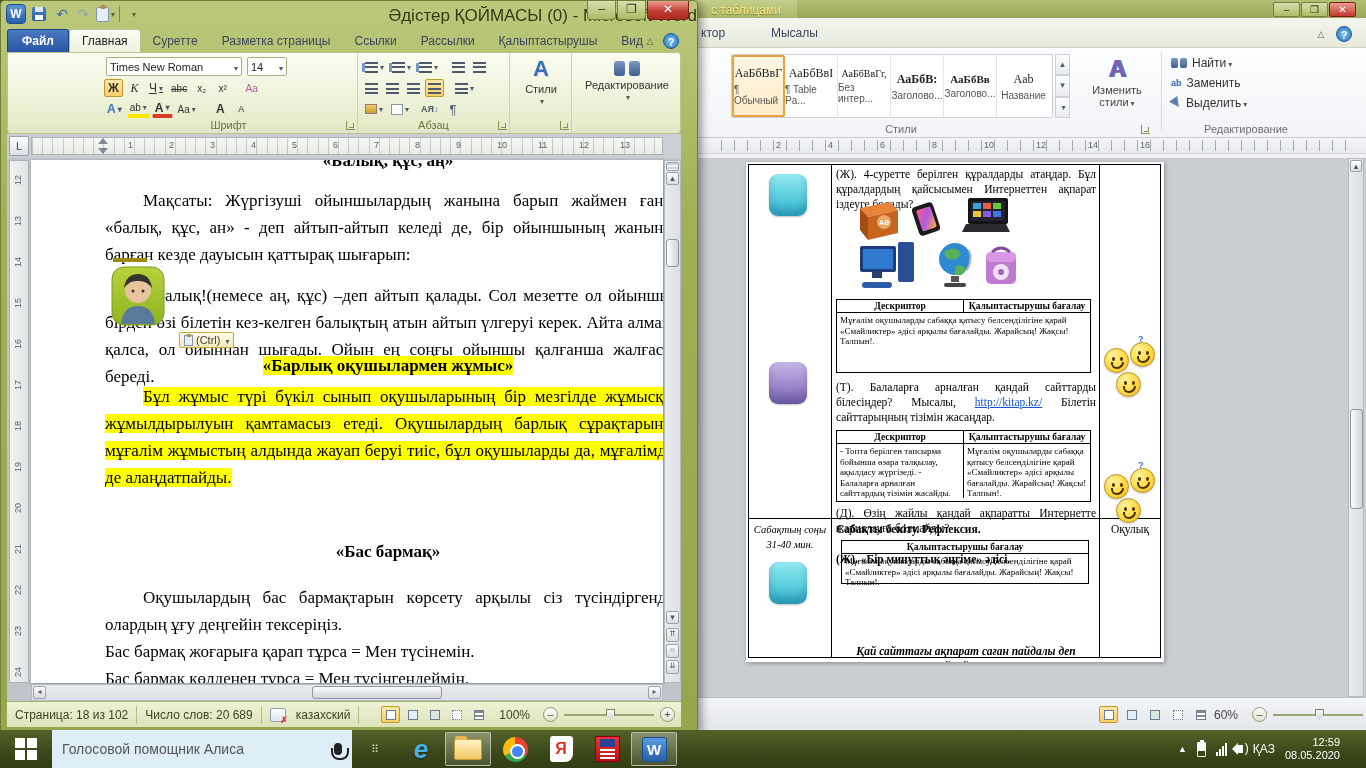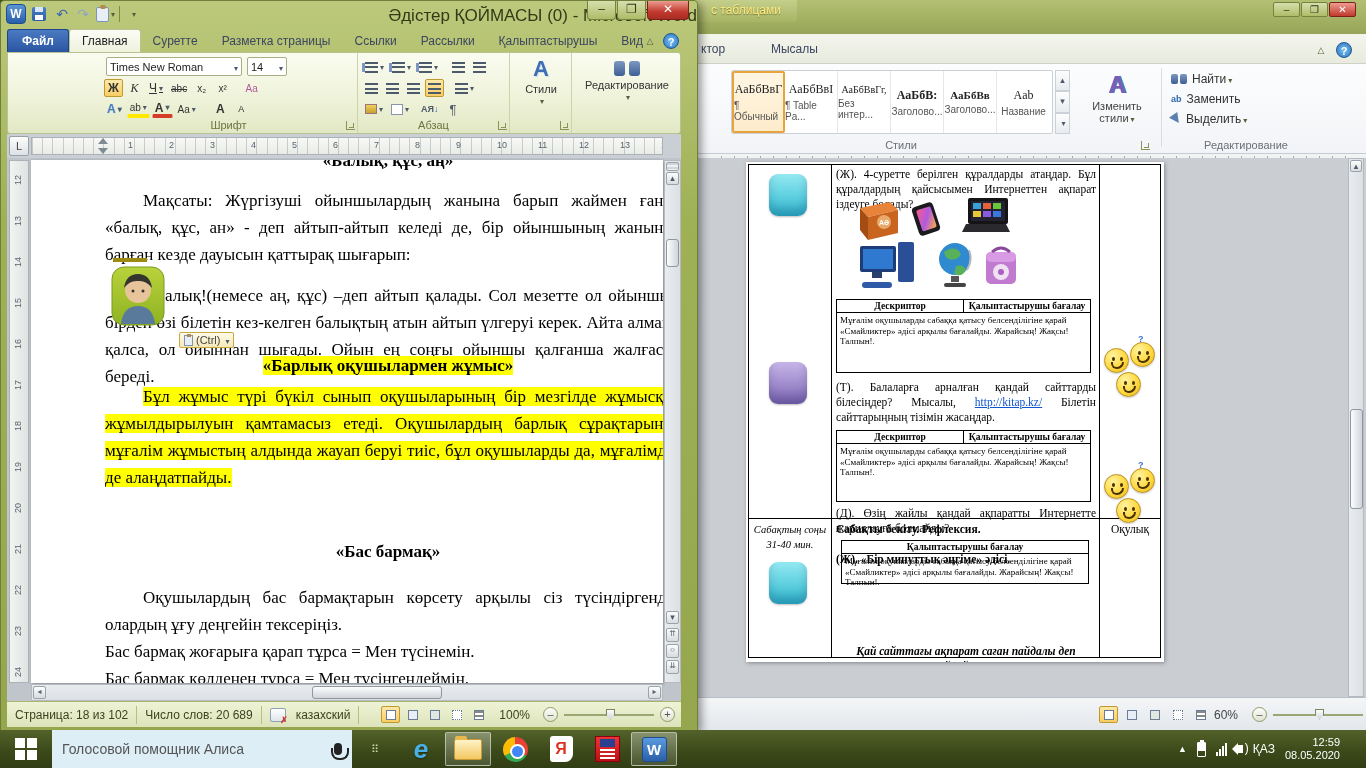--- a/index.html
+++ b/index.html
@@ -105,21 +105,21 @@
 .spell::after{content:"✗";position:absolute;right:-3px;bottom:-4px;color:#d0342a;font-size:9px;font-weight:bold}
 .viewb{width:19px;height:17px;border:1px solid transparent;border-radius:2px;display:flex;align-items:center;justify-content:center}
 .viewb.on{background:linear-gradient(#fde8a9,#f9cd64);border-color:#c0992e}
 .vq{width:10px;height:10px;background:#fff;border:1px solid #6b7d95}
 .zslider{display:flex;align-items:center;gap:6px;margin-left:10px}
 .zline{width:90px;height:2px;background:#9aa775;position:relative}
 .zknob{position:absolute;left:42px;top:-5px;width:9px;height:11px;background:linear-gradient(#fdfdfd,#d0d5da);border:1px solid #7b8660;clip-path:polygon(0 0,100% 0,100% 60%,50% 100%,0 60%)}
 .zbtn{width:15px;height:15px;border-radius:50%;background:linear-gradient(#fdfdfc,#dfe4cf);border:1px solid #8e9a6a;color:#555;font-size:11px;line-height:12px;text-align:center}
 
 #rwin{position:absolute;left:690px;top:0;width:676px;height:731px;z-index:1;background:#eff1f3;border-left:1px solid #7c8a44}
-.rtitle{position:relative;height:34px;background:linear-gradient(#b3c073,#96a557)}
+.rtitle{position:relative;height:18px;background:linear-gradient(#b3c073,#96a557)}
 .ctx{position:absolute;left:4px;top:0;height:22px;padding:3px 16px 0;background:linear-gradient(#c4cf8b,#a7b465);border-radius:0 0 4px 4px;font-size:12px;color:#ffe87e;text-shadow:0 1px 1px rgba(60,60,0,.5)}
 .rwbtns{position:absolute;right:10px;top:2px;display:flex;gap:1px}
 .rwb{width:27px;height:15px;border:1px solid #75843c;border-radius:2px;background:linear-gradient(#d6dfae,#aebc68);font-size:10px;color:#333a18;text-align:center;line-height:13px}
 .rwb.cl{background:linear-gradient(#ee9c90,#c0392e);color:#fff;border-color:#7e201a}
 .rtabs{position:relative;height:30px;background:linear-gradient(#f4f6ee,#e7eadd);border-bottom:1px solid #cfd3c5;font-size:12px;color:#3c465f}
 .rtab{position:absolute;top:8px}
 .rribbtns{position:absolute;right:14px;top:8px;display:flex;gap:8px;align-items:center}
 .rrib{position:relative;height:90px;background:linear-gradient(#fcfdfe,#f2f4f7);border-bottom:1px solid #c6cbd1}
 .gallery{position:absolute;left:40px;top:6px;width:322px;height:64px;background:#fff;border:1px solid #ccd1d7;border-radius:2px;display:flex}
 .gitem{width:53px;height:62px;border-right:1px solid #e3e6ea;display:flex;flex-direction:column;align-items:center;justify-content:center;gap:3px;font-size:10px;color:#555;overflow:hidden}
@@ -370,20 +370,21 @@
         </div>
 
         <div class="rtxt" style="position:absolute;left:90px;top:218px;width:260px"><span>(Т). Балаларға арналған  қандай сайттарды білесіңдер? Мысалы, </span><a style="color:#1155cc;text-decoration:underline">http://kitap.kz/</a><span> Білетін сайттарыңның тізімін жасаңдар.</span></div>
 
         <div class="itbl" style="left:90px;top:268px;width:255px;height:72px">
           <div style="display:flex;border-bottom:1px solid #000">
             <div class="hd" style="width:127px;border-right:1px solid #000;border-bottom:none">Дескриптор</div>
             <div class="hd" style="flex:1;border-bottom:none">Қалыптастырушы бағалау</div>
           </div>
           <div style="display:flex;height:54px">
+            <div class="icell" style="width:127px;border-right:1px solid #000">- Топта берілген тапсырма бойынша өзара талқылау, ақылдасу жүргізеді. - Балаларға арналған сайттардың тізімін жасайды.</div>
             <div class="icell" style="flex:1">Мұғалім оқушыларды сабаққа қатысу белсенділігіне қарай «Смайликтер» әдісі арқылы бағалайды. Жарайсың! Жақсы! Талпын!.</div>
           </div>
         </div>
 
         <div class="rtxt" style="position:absolute;left:90px;top:344px;width:260px">(Д). Өзің жайлы қандай ақпаратты Интернетте жариялауға болмайды?</div>
 
         <div class="itbl" style="left:95px;top:378px;width:248px;height:44px">
           <div class="hd">Қалыптастырушы бағалау</div>
           <div class="icell">Мұғалім оқушыларды сабаққа қатысу белсенділігіне қарай «Смайликтер» әдісі арқылы бағалайды. Жарайсың! Жақсы! Талпын!.</div>
         </div>

